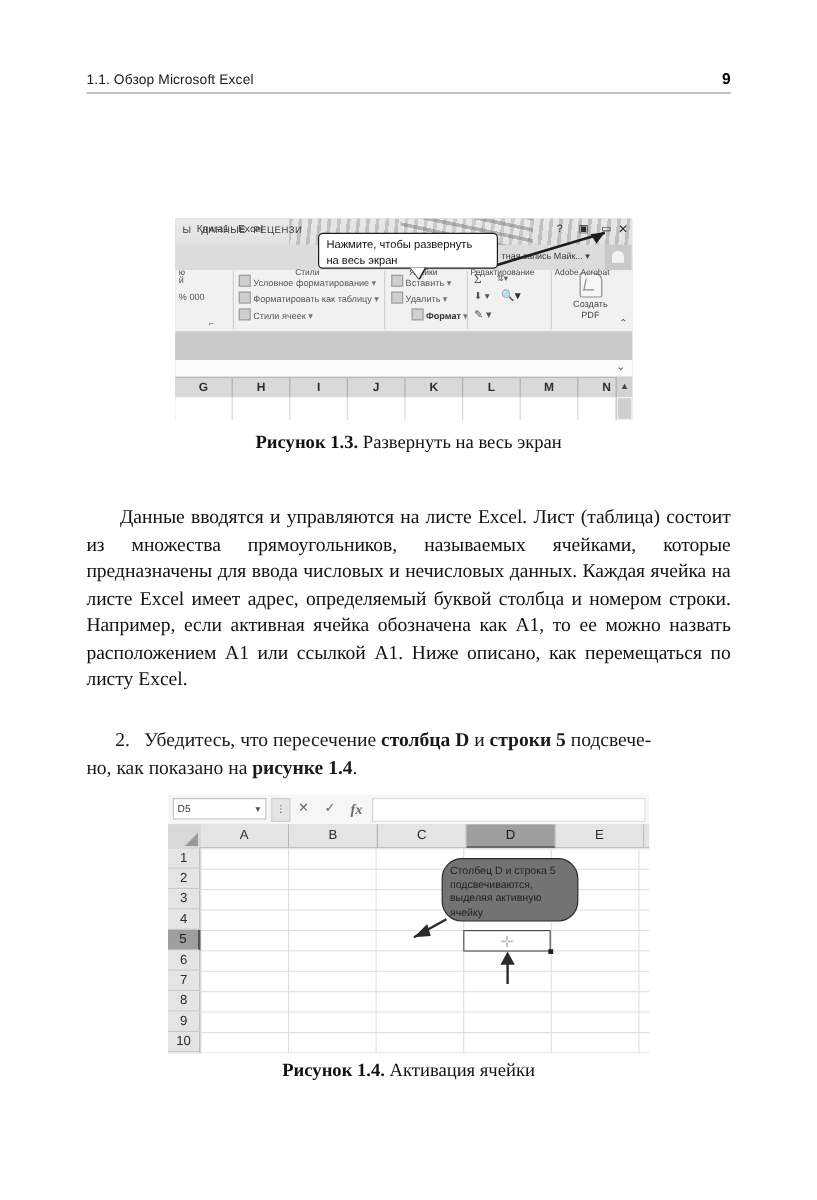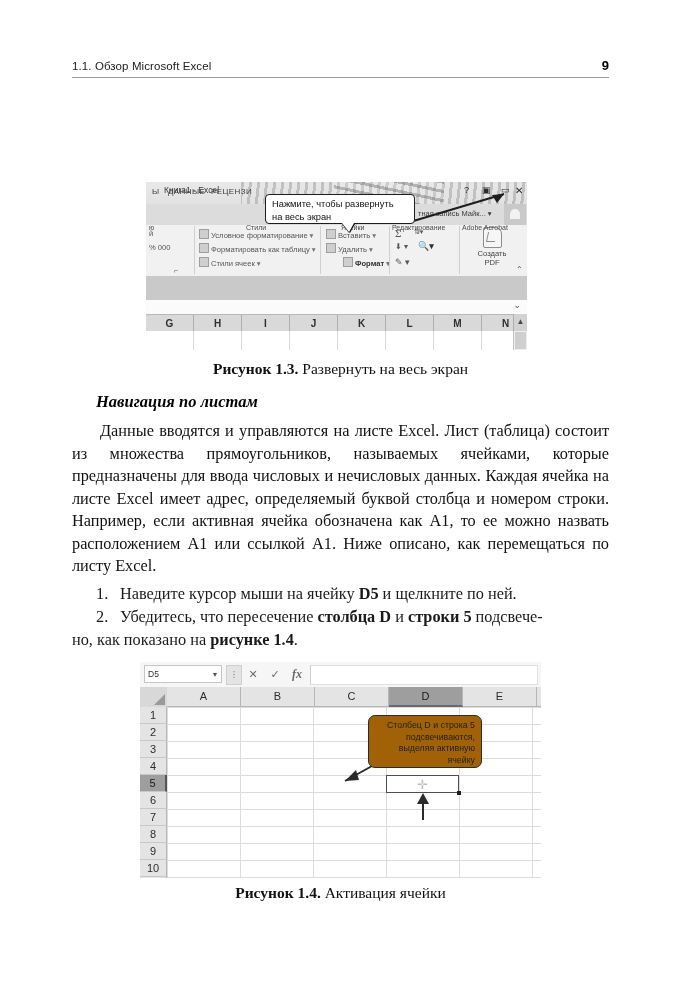--- a/index.html
+++ b/index.html
@@ -533,31 +533,30 @@
     left: 276px; top: 116px;
     width: 13px; height: 13px;
     color: #bdbdbd;
     font-size: 13px;
     line-height: 13px;
     text-align: center;
   }
 
   .callout {
     position: absolute;
-    background: #a16207;
+    background: #737373;
     border: 1.4px solid #2b2b2b;
-    border-radius: 7px;
+    border-radius: 17px;
     font-family: "Liberation Sans", sans-serif;
     font-size: 8.8px;
     line-height: 11.5px;
     color: #222;
     padding: 4px 6px;
     box-sizing: border-box;
     z-index: 12;
-    text-align: right;
   }
   .callout.c1 { left: 228px; top: 53px; width: 114px; height: 53px; }
   .callout.c2 { left: 118px; top: 159px; width: 130px; height: 45px; }
 
   .f14-svg { position: absolute; left: 0; top: 0; width: 401px; height: 216px; z-index: 11; pointer-events: none; }
 </style>
 </head>
 <body>
 
 <div class="page">
@@ -680,27 +679,23 @@
       <div>Нажмите, чтобы развернуть</div>
       <div>на весь экран</div>
     </div>
     <div class="tt13-tail"></div>
   </div>
 
   <div class="caption" style="top:360px;">
     <b>Рисунок 1.3.</b><span> Развернуть на весь экран</span>
   </div>
 
-  <div class="subhead" style="top:392px;">Навигация по листам</div>
 
   <div class="para indent" style="top:420px;">Данные вводятся и управляются на листе Excel. Лист (таблица) состоит из множества прямоугольников, называемых ячейками, которые предназначены для ввода числовых и нечисловых данных. Каждая ячейка на листе Excel имеет адрес, определяемый буквой столбца и номером строки. Например, если активная ячейка обозначена как A1, то ее можно назвать расположением A1 или ссылкой A1. Ниже описано, как перемещаться по листу Excel.</div>
 
-  <div class="listitem" style="top:583px;">
-    <span class="num">1.</span><span>Наведите курсор мыши на ячейку </span><b>D5</b><span> и щелкните по ней.</span>
-  </div>
 
   <div class="listitem" style="top:606px;">
     <span class="num">2.</span><span>Убедитесь, что пересечение </span><b>столбца D</b><span> и </span><b>строки 5</b><span> подсвече-</span>
   </div>
 
   <div class="listitem-cont" style="top:629px;">
     <span>но, как показано на </span><b>рисунке 1.4</b><span>.</span>
   </div>
 
   <div class="fig14">

